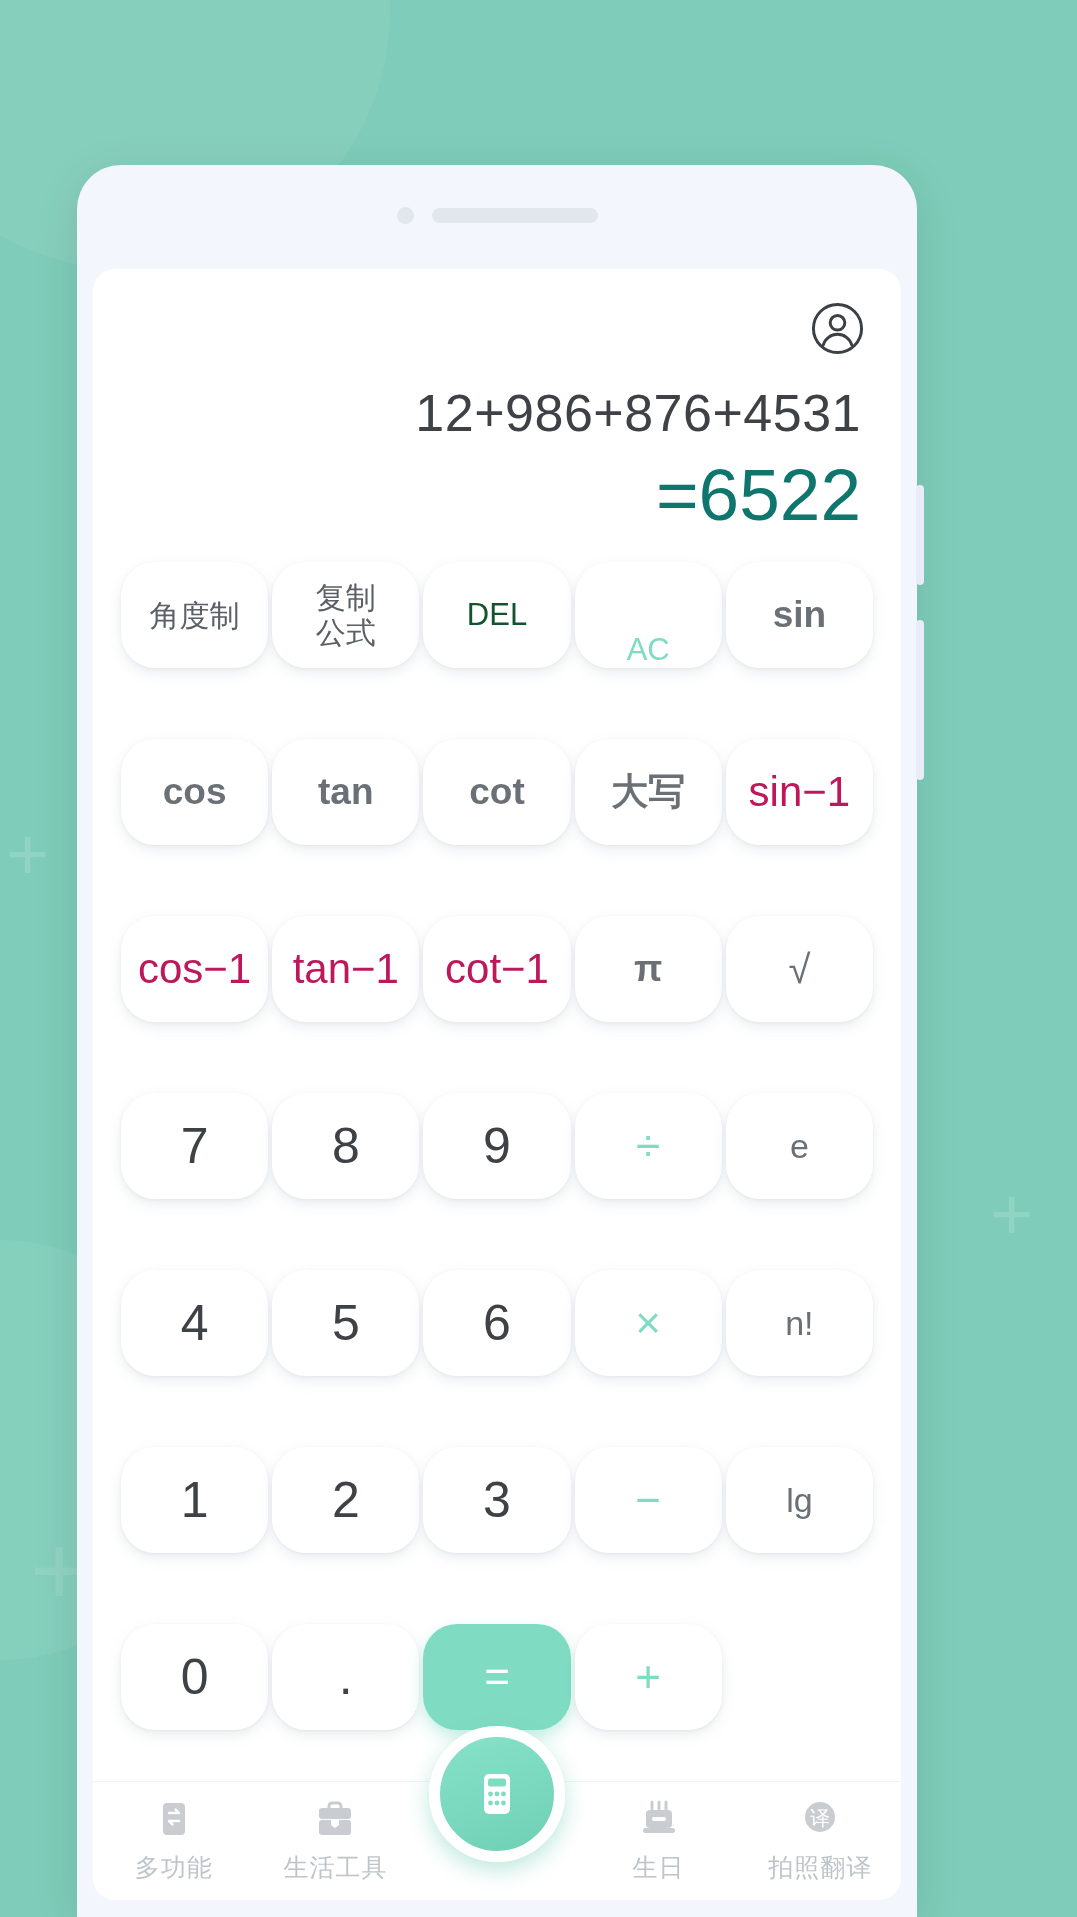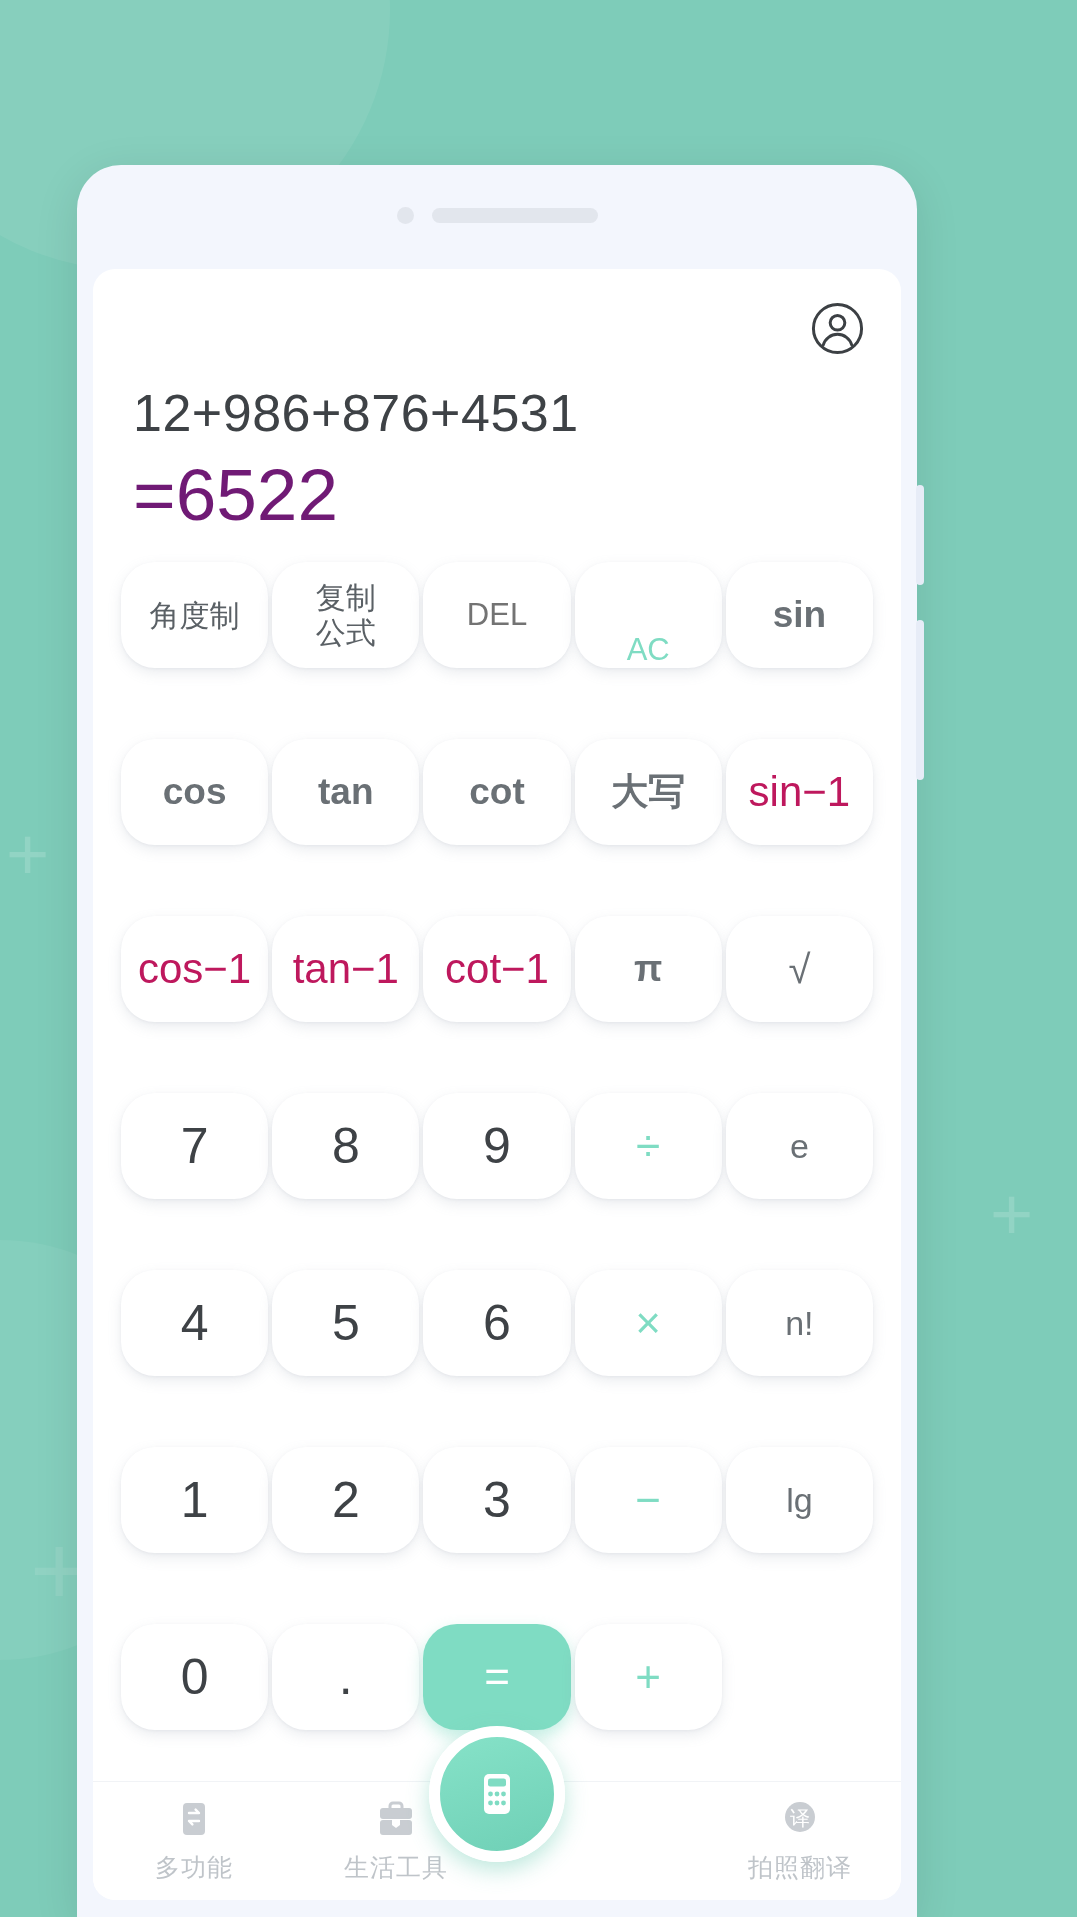--- a/index.html
+++ b/index.html
@@ -42,27 +42,27 @@
     background:#FFFFFF;border-radius:22px;overflow:hidden;
     display:flex;flex-direction:column;
   }
 
   
   #app-header{height:116px;position:relative;flex:0 0 auto;}
   #avatar-btn{position:absolute;right:36px;top:32px;width:55px;height:55px;}
   #avatar-btn svg{display:block;width:55px;height:55px;}
 
   
-  #display{flex:0 0 auto;padding:0 40px;}
+  #display{flex:0 0 auto;padding:0 40px;text-align:right;}
   #expression{
     font-size:52px;color:#3E4246;letter-spacing:.5px;
     line-height:1.08;white-space:nowrap;overflow:hidden;
   }
   #result{
-    font-size:73px;color:#701a75;line-height:1.25;margin-top:8px;
+    font-size:73px;color:#0f766e;line-height:1.25;margin-top:8px;
     white-space:nowrap;overflow:hidden;
   }
 
   
   #keypad{
     flex:1 1 auto;padding:22px 28px 0 28px;
     display:grid;grid-template-columns:repeat(5,1fr);
     grid-auto-rows:1fr;gap:20px 4px;align-content:start;
   }
   .key{
@@ -71,21 +71,21 @@
     display:flex;align-items:center;justify-content:center;
     flex-direction:column;
     box-shadow:0 5px 13px rgba(150,160,175,.19), 0 1px 3px rgba(150,160,175,.12);
     font-family:"Liberation Sans","DejaVu Sans",sans-serif;
     color:#545A5F;
     -webkit-font-smoothing:antialiased;
     padding:0;
     height:106px;
   }
   .key .lbl{pointer-events:none;}
-  .key.fn{font-size:31px;color:#737373;}
+  .key.fn{font-size:31px;color:#14532d;}
   .key.fn-cjk{font-size:30px;color:#5A6065;line-height:1.18;}
   .key.sci{font-size:37px;color:#6A7075;font-weight:bold;}
   .key.sci-sm{font-size:42px;color:#be185d;}
   .key.num{font-size:50px;color:#3E4246;}
   .key.small{font-size:34px;color:#6A7075;}
   .key.op{font-size:44px;color:#7FDCC3;}
   .key.accent-text{color:#7FDCC3;justify-content:flex-end;}
   .key.equals{background:#7FDCC3;color:#FFFFFF;font-size:44px;
     box-shadow:0 7px 16px rgba(127,220,195,.45);}
   .key.radical{font-size:40px;color:#6A7075;}
@@ -275,20 +275,31 @@
             <rect x="5" y="9" width="32" height="11" rx="3" fill="#C9CDD2"></rect>
             <rect x="5" y="21" width="32" height="15" rx="3" fill="#C9CDD2"></rect>
             <path d="M17 21h8v5l-4 3-4-3z" fill="#FFFFFF"></path>
           </svg>
         </span>
         <span class="nav-label">生活工具</span>
       </div>
 
       <div class="nav-item spacer"></div>
 
+      <div class="nav-item">
+        <span class="nav-icon">
+          <svg width="42" height="40" viewBox="0 0 42 40">
+            <path d="M14 3v7M21 3v7M28 3v7" stroke="#C9CDD2" stroke-width="3" stroke-linecap="round"></path>
+            <rect x="8" y="11" width="26" height="18" rx="4" fill="#C9CDD2"></rect>
+            <rect x="5" y="29" width="32" height="5" rx="2.5" fill="#C9CDD2"></rect>
+            <rect x="14" y="18" width="14" height="4" rx="2" fill="#FFFFFF"></rect>
+          </svg>
+        </span>
+        <span class="nav-label">生日</span>
+      </div>
 
       <div class="nav-item">
         <span class="nav-icon">
           <svg width="42" height="42" viewBox="0 0 42 42">
             <circle cx="21" cy="19" r="15" fill="#C9CDD2"></circle>
             <text x="21" y="27" text-anchor="middle" font-size="20" font-family="Liberation Sans, DejaVu Sans, sans-serif" fill="#FFFFFF">译</text>
           </svg>
         </span>
         <span class="nav-label">拍照翻译</span>
       </div>

